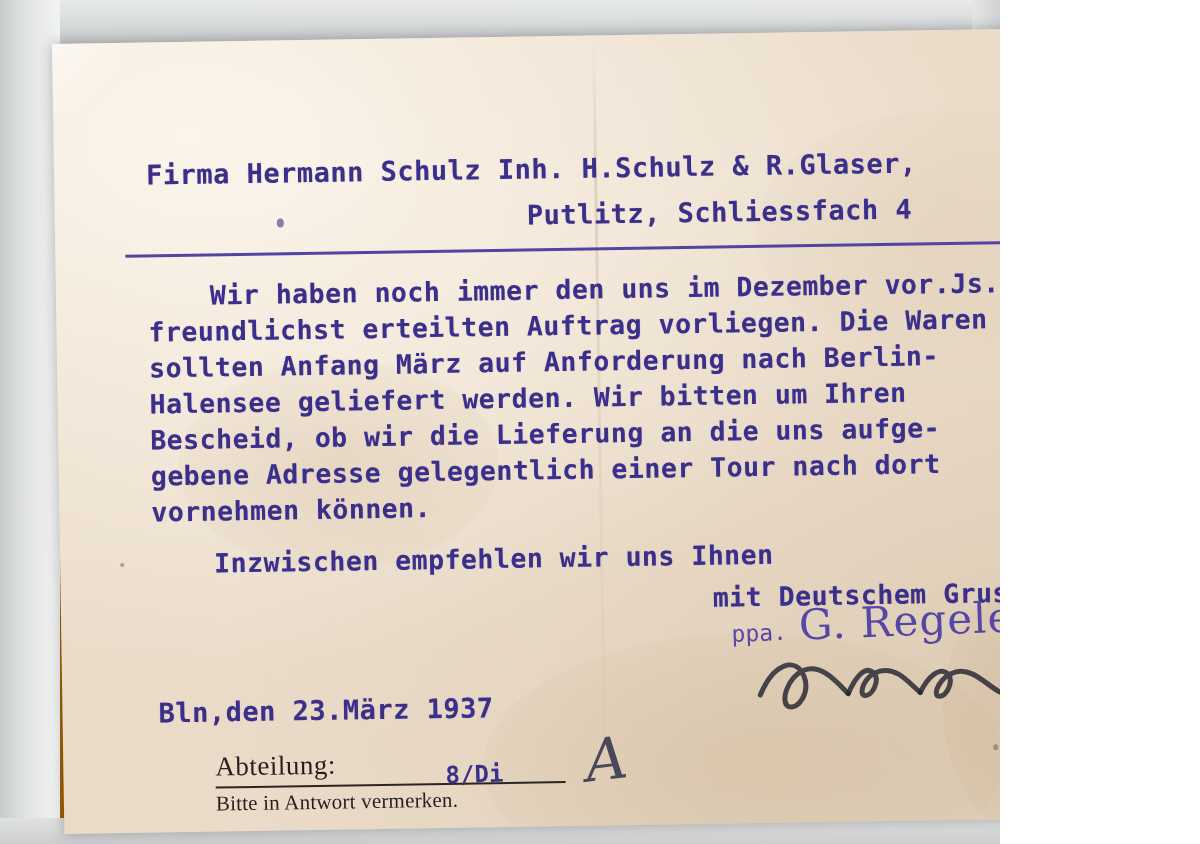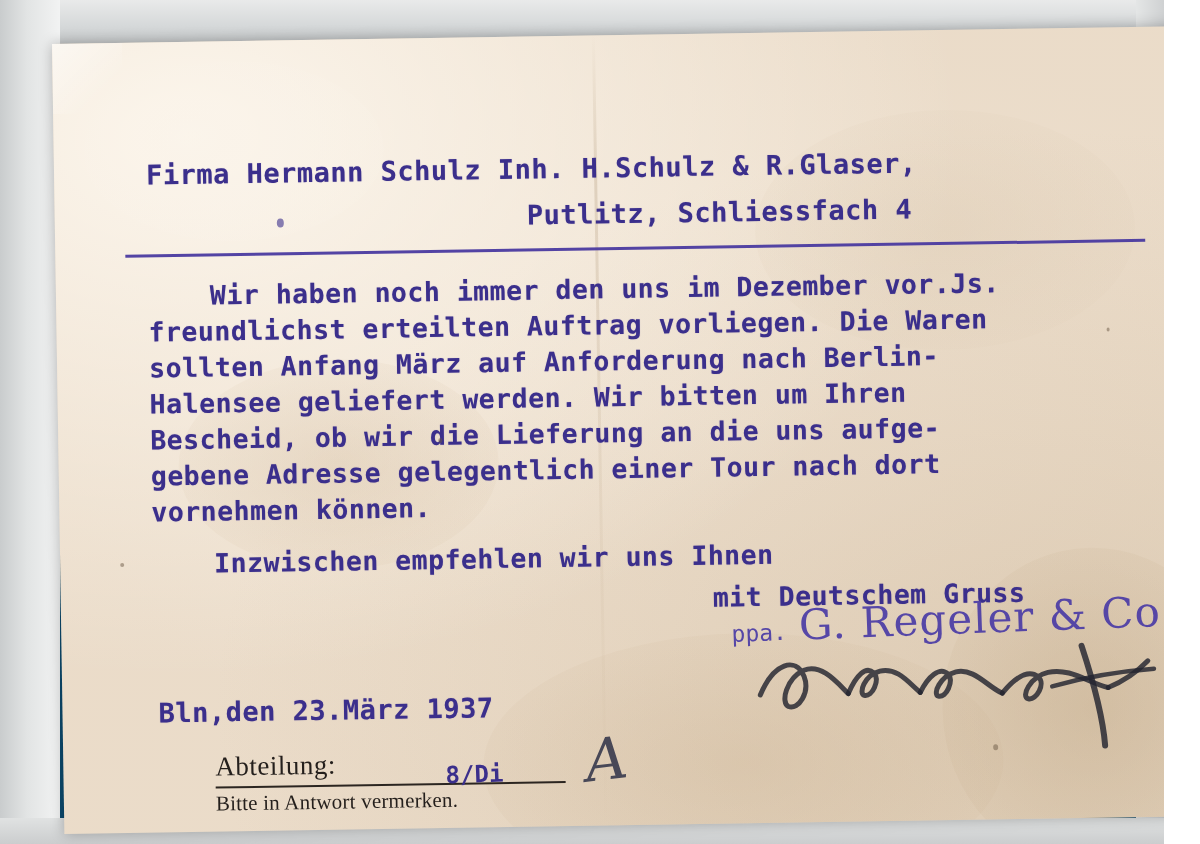--- a/index.html
+++ b/index.html
@@ -9,23 +9,23 @@
   }
   body {
     width: 1200px;
     height: 844px;
     overflow: hidden;
     font-family: "Liberation Sans", sans-serif;
   }
 
   #scan {
     position: relative;
-    width: 1164px;
+    width: 1000px;
     height: 844px;
-    background: #0c4a6e;
+    background: #a16207;
     overflow: hidden;
   }
 
   
   .sleeve-left {
     position: absolute;
     left: 0; top: 0;
     width: 60px; height: 844px;
     background: linear-gradient(90deg,#c9cccd 0%, #e2e4e4 45%, #f2f3f3 100%);
   }

